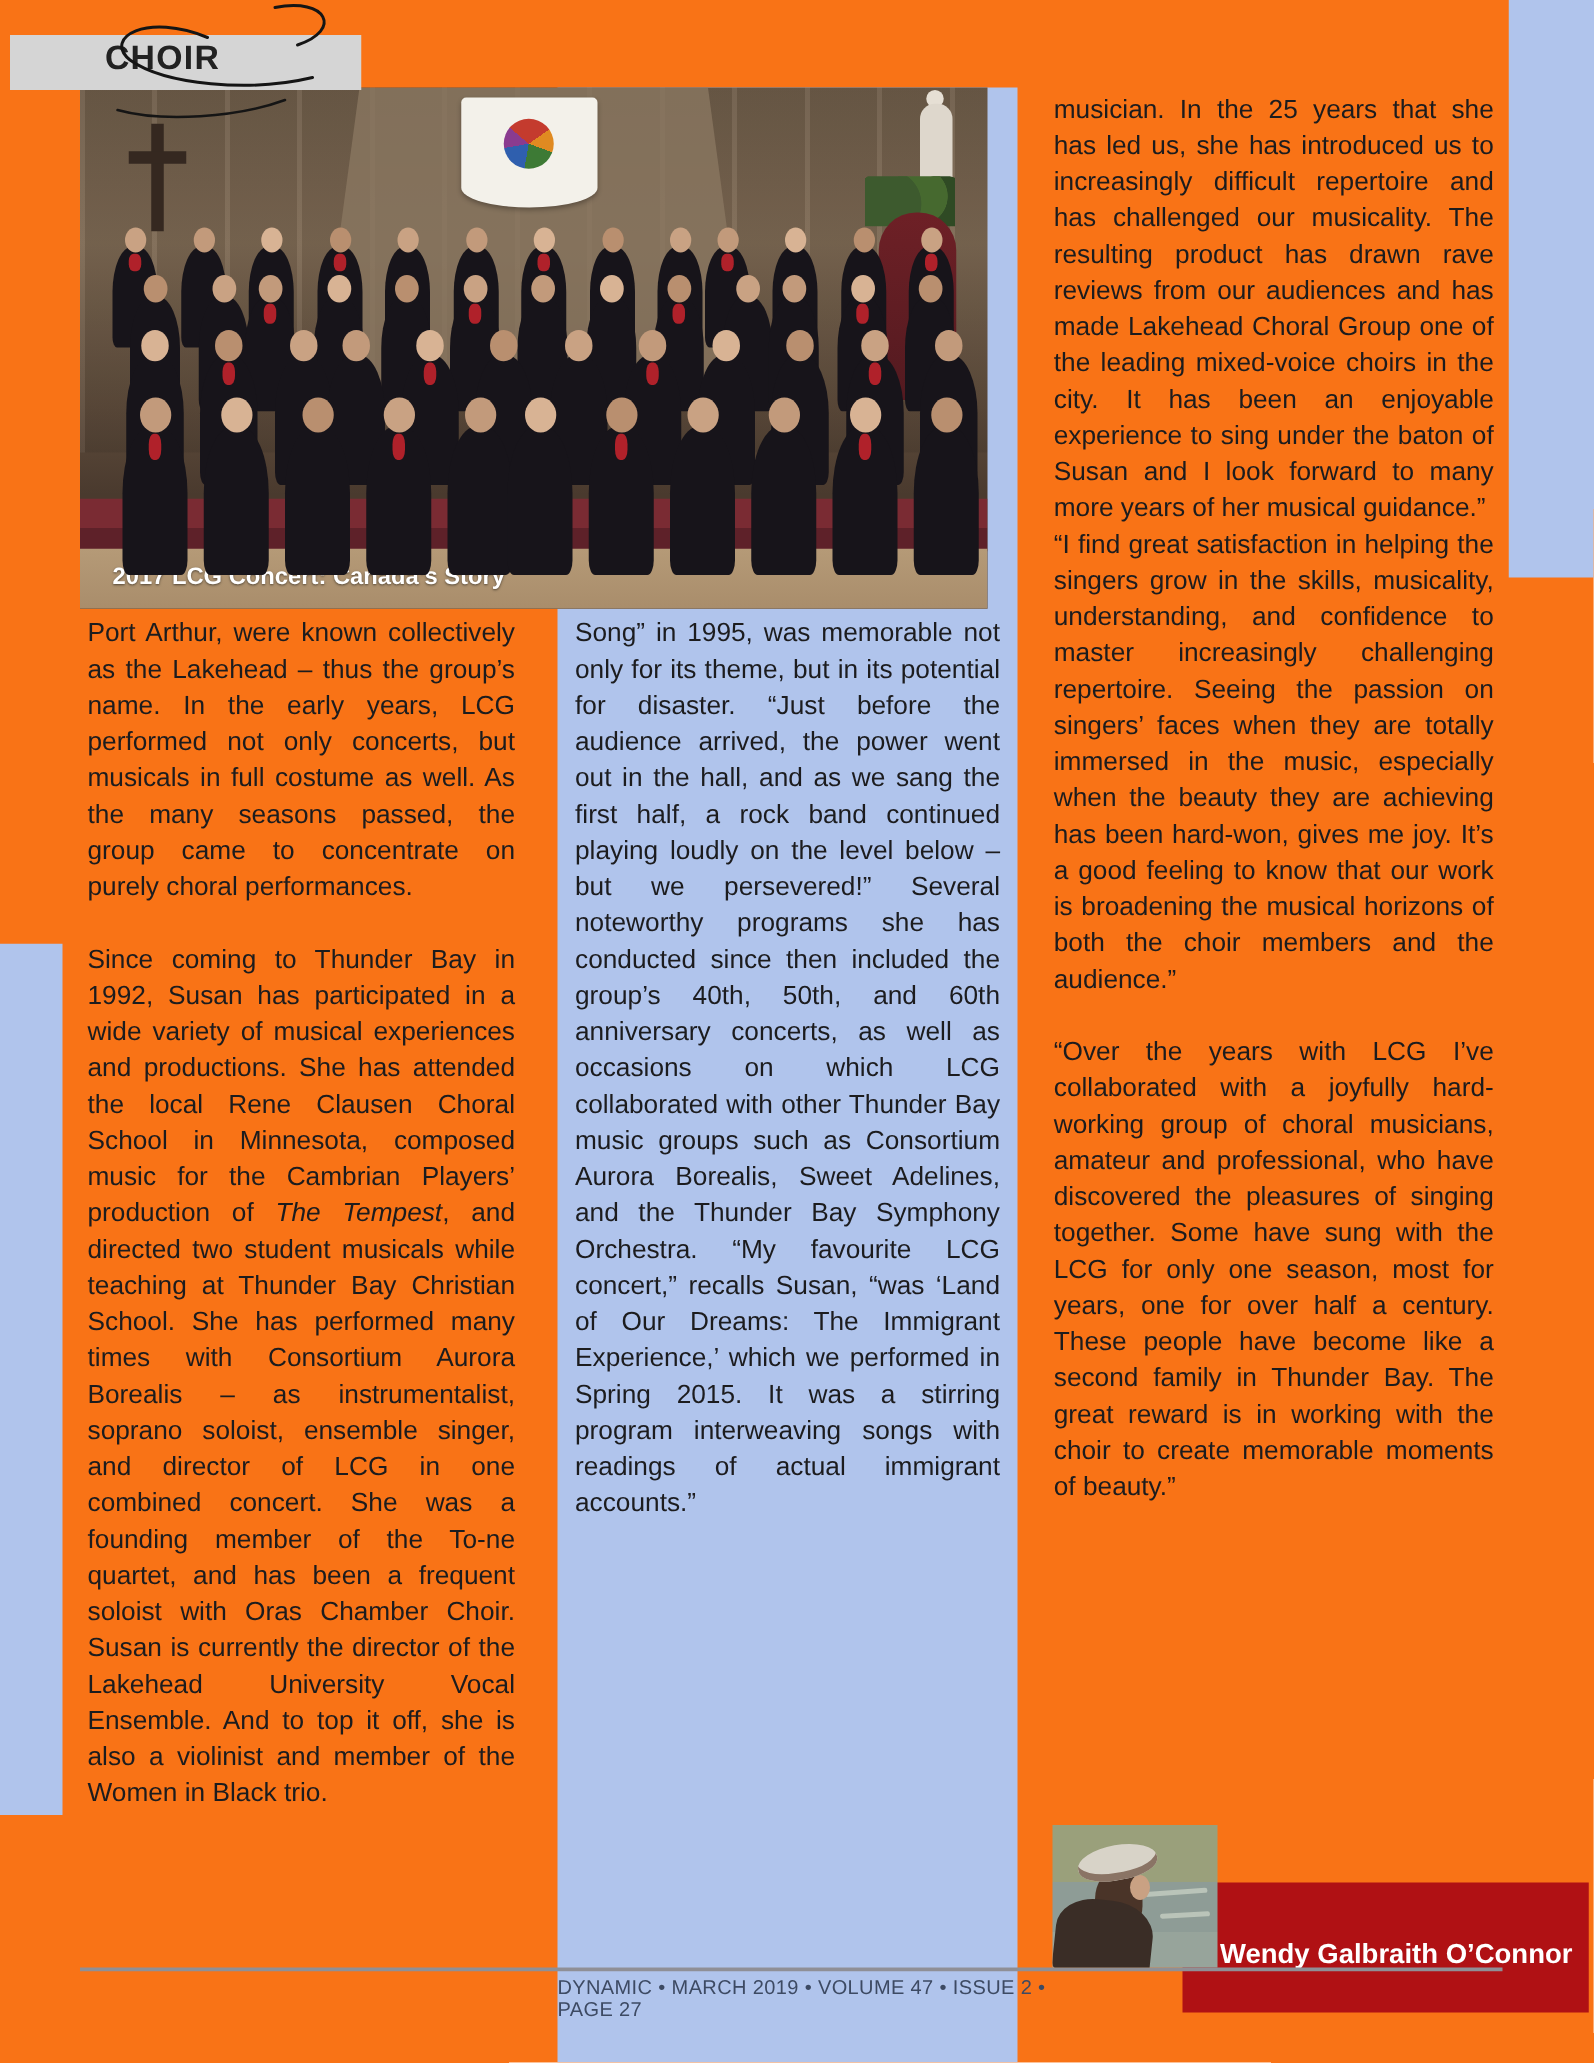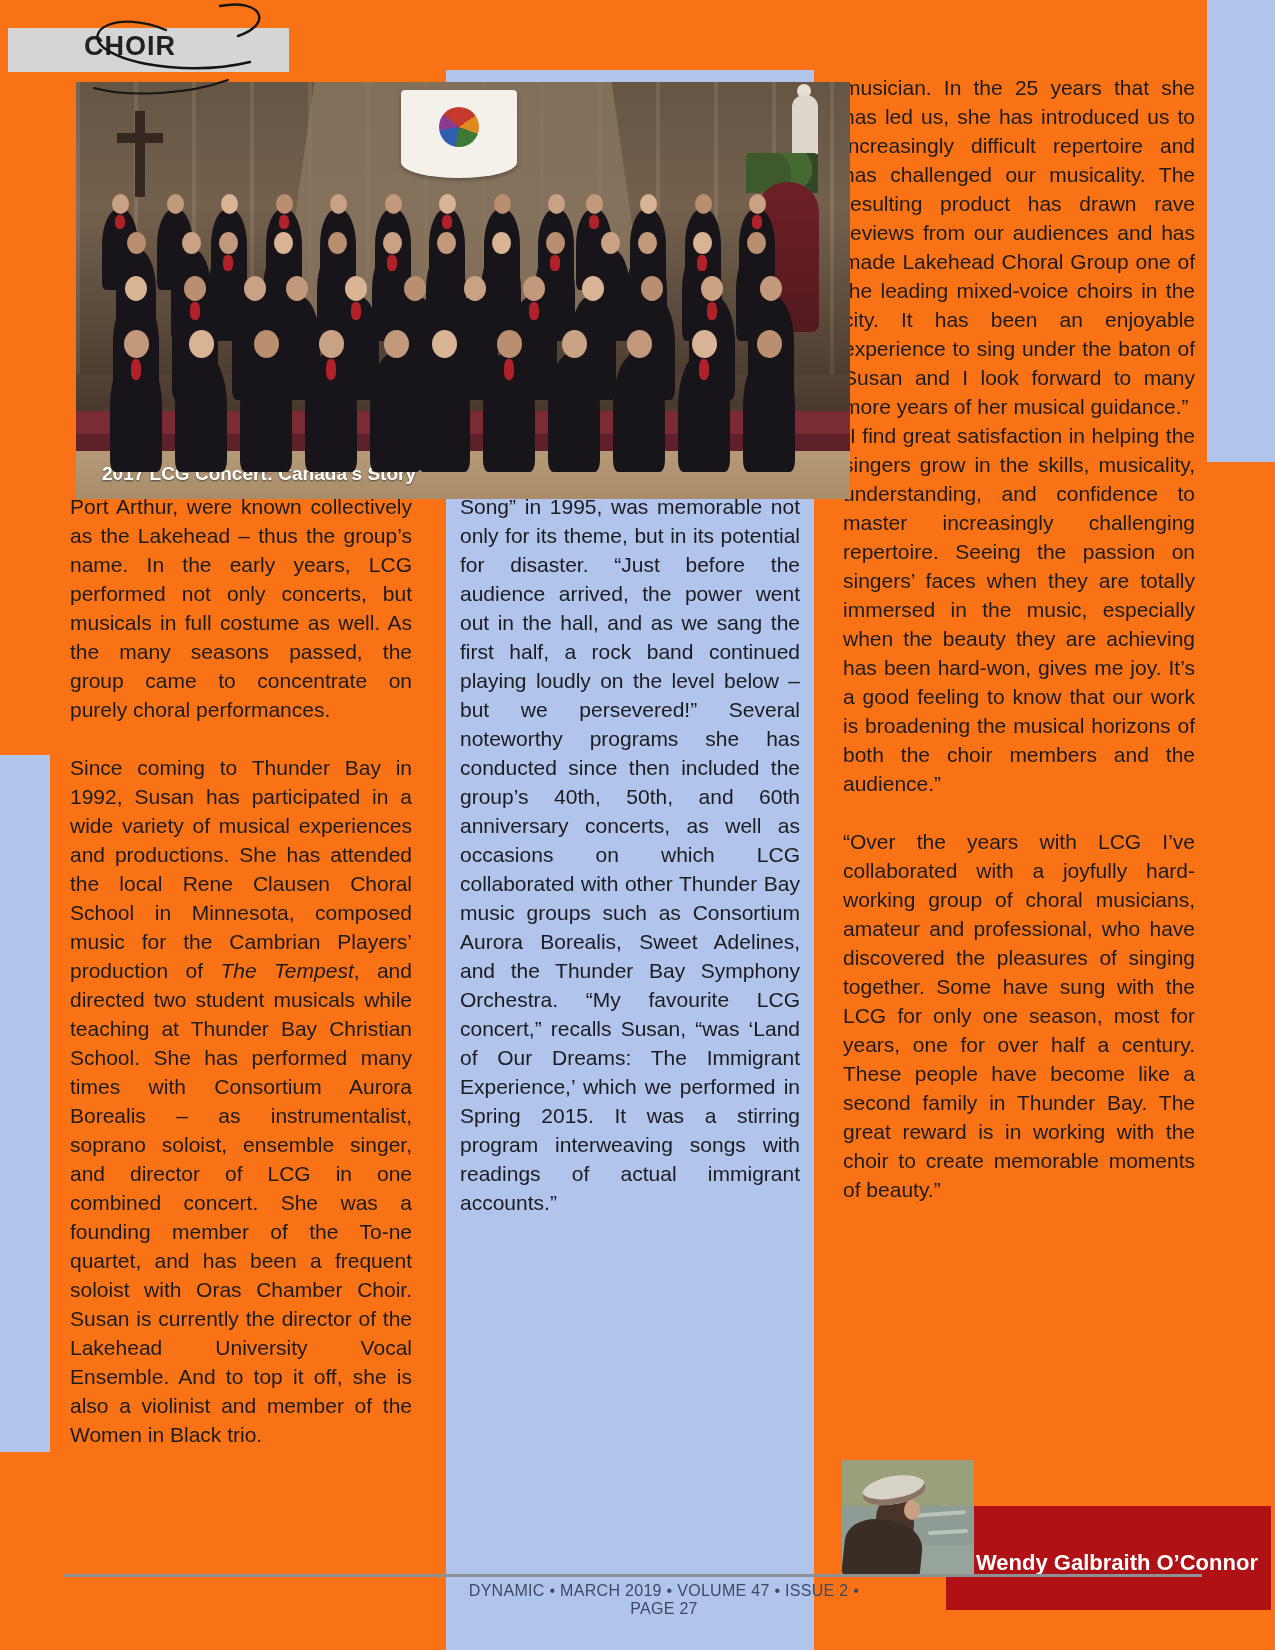--- a/index.html
+++ b/index.html
@@ -14,22 +14,22 @@
 
   
   .masthead{position:absolute;left:0;top:0;width:330px;height:100px;z-index:8;}
   .masthead-box{position:absolute;left:8px;top:28px;width:281px;height:44px;background:var(--logo-gray,#d5d5d5);}
   .masthead .choir{position:absolute;left:84px;top:31px;font-size:27px;font-weight:bold;letter-spacing:1px;color:#222;}
   .masthead .news{position:absolute;left:128px;top:0px;font-family:"DejaVu Serif",serif;font-style:italic;
                   font-size:58px;color:#151515;line-height:1;}
   .masthead svg{position:absolute;left:70px;top:-4px;overflow:visible;}
 
   
-  .choir-photo{position:absolute;left:64px;top:70px;width:726px;height:417px;margin:12px;overflow:hidden;z-index:6;
-               background:linear-gradient(180deg,#6e5c49 0%,#7d6953 30%,#5d4b3b 62%,#4a3a2e 78%);padding-left:48px;}
+  .choir-photo{position:absolute;left:64px;top:70px;width:726px;height:417px;margin:0;overflow:hidden;z-index:6;
+               background:linear-gradient(180deg,#6e5c49 0%,#7d6953 30%,#5d4b3b 62%,#4a3a2e 78%);}
   .wall-panels{position:absolute;inset:0 0 30% 0;
                background:repeating-linear-gradient(90deg,rgba(255,255,255,.05) 0 4px,rgba(0,0,0,.08) 4px 58px);}
   .wall-recess{position:absolute;left:26%;top:0;width:48%;height:62%;background:#8a7760;
                clip-path:polygon(10% 0,90% 0,100% 100%,0 100%);opacity:.8;}
   .banner{position:absolute;left:42%;top:2%;width:15%;height:21%;background:#f3f1ea;
           border-radius:4px 4px 50% 50%/4px 4px 18% 18%;box-shadow:0 2px 4px rgba(0,0,0,.3);}
   .emblem{position:absolute;left:50%;top:42%;width:40px;height:40px;transform:translate(-50%,-50%);
           border-radius:50%;
           background:conic-gradient(#c43b2e 0 55deg,#e08a21 55deg 110deg,#3d7a35 110deg 190deg,#2f5fae 190deg 260deg,#8a3b8f 260deg 310deg,#c43b2e 310deg 360deg);}
   .cross{position:absolute;left:4.5%;top:7%;width:58px;height:86px;}
@@ -58,21 +58,21 @@
   
   .col{position:absolute;text-align:justify;font-size:21px;line-height:29px;hyphens:auto;-webkit-hyphens:auto;}
   .col p{margin:0;}
   .col p.gap-above{margin-top:29px;}
   .col1{left:70px;top:492px;width:342px;}
   .col2{left:460px;top:492px;width:340px;z-index:2;}
   .col3{left:843px;top:73px;width:352px;}
 
   
   .rule{position:absolute;left:64px;top:1574px;width:1138px;height:3px;background:#8f8f96;z-index:5;}
-  .footer{position:absolute;left:446px;top:1582px;width:436px;text-align:center;font-size:16px;
+  .footer{position:absolute;left:446px;top:1582px;width:436px;font-size:16px;
           letter-spacing:.3px;color:#3d4a63;z-index:3;}
   .byline-badge{position:absolute;left:946px;top:1506px;width:325px;height:104px;
                 background:var(--accent-red,#b01114);z-index:4;}
   .byline-badge span{position:absolute;left:30px;top:44px;color:#ffffff;font-weight:bold;font-size:22px;white-space:nowrap;}
   .author-photo{position:absolute;left:842px;top:1460px;width:132px;height:114px;overflow:hidden;z-index:6;
                 background:linear-gradient(180deg,#9aa07b 0 40%,#8e9c96 40% 75%,#97a49b 75% 100%);}
   .author-photo .streak{position:absolute;background:rgba(230,235,220,.5);height:4px;border-radius:2px;}
   .ap-hair{position:absolute;left:34px;top:36px;width:38px;height:52px;background:#4a3428;border-radius:45%;}
   .ap-face{position:absolute;left:62px;top:40px;width:16px;height:20px;background:#c9a183;border-radius:50%;}
   .ap-hat{position:absolute;left:20px;top:16px;width:64px;height:28px;background:#d8d3c8;

